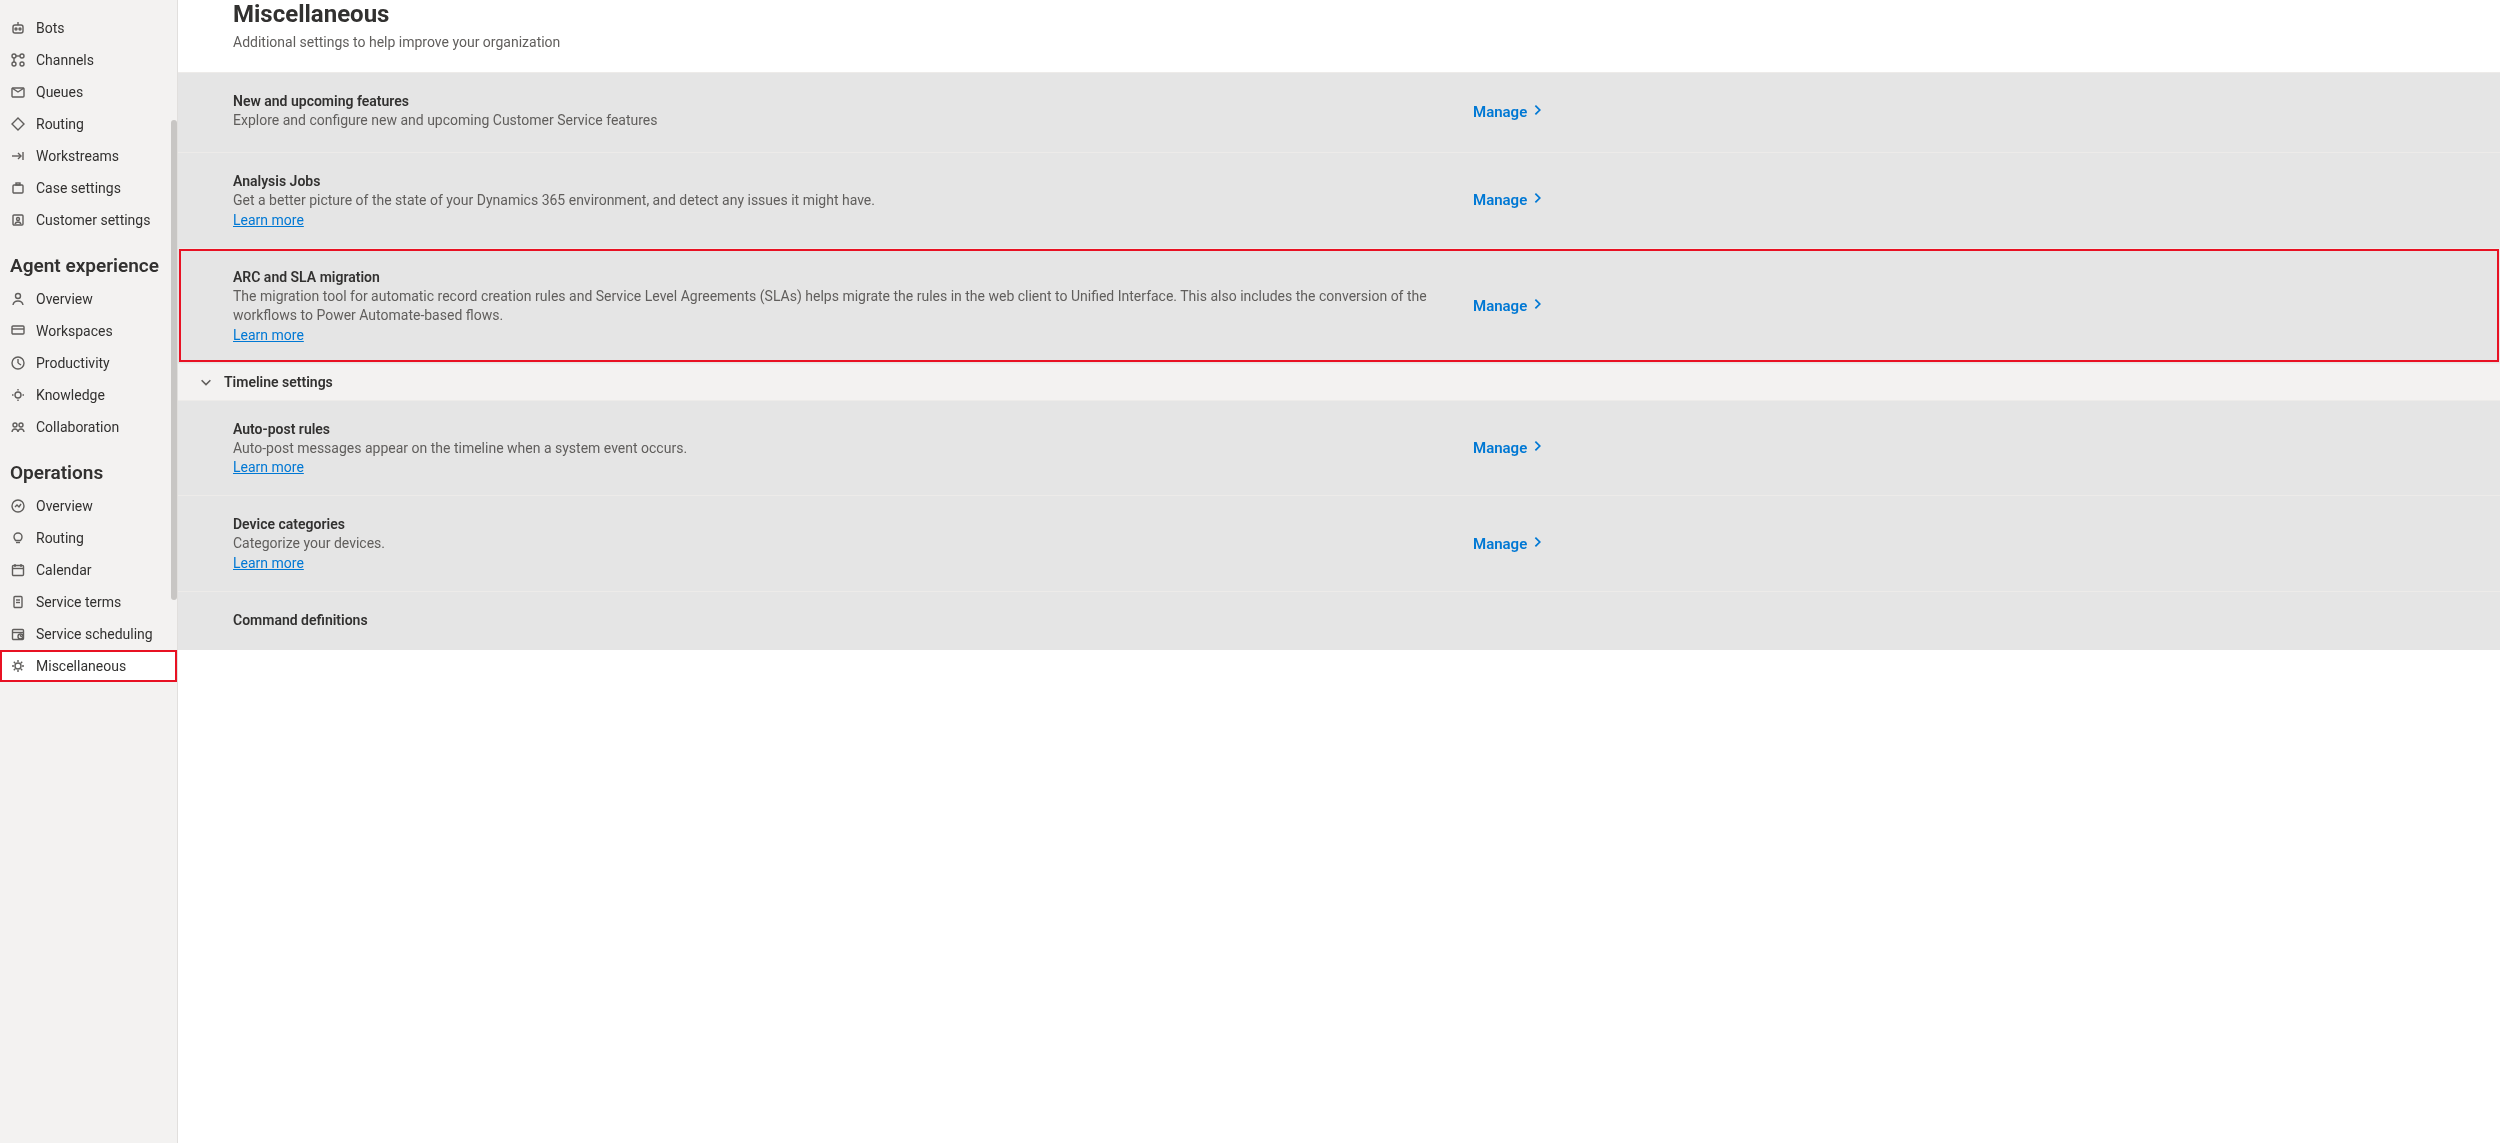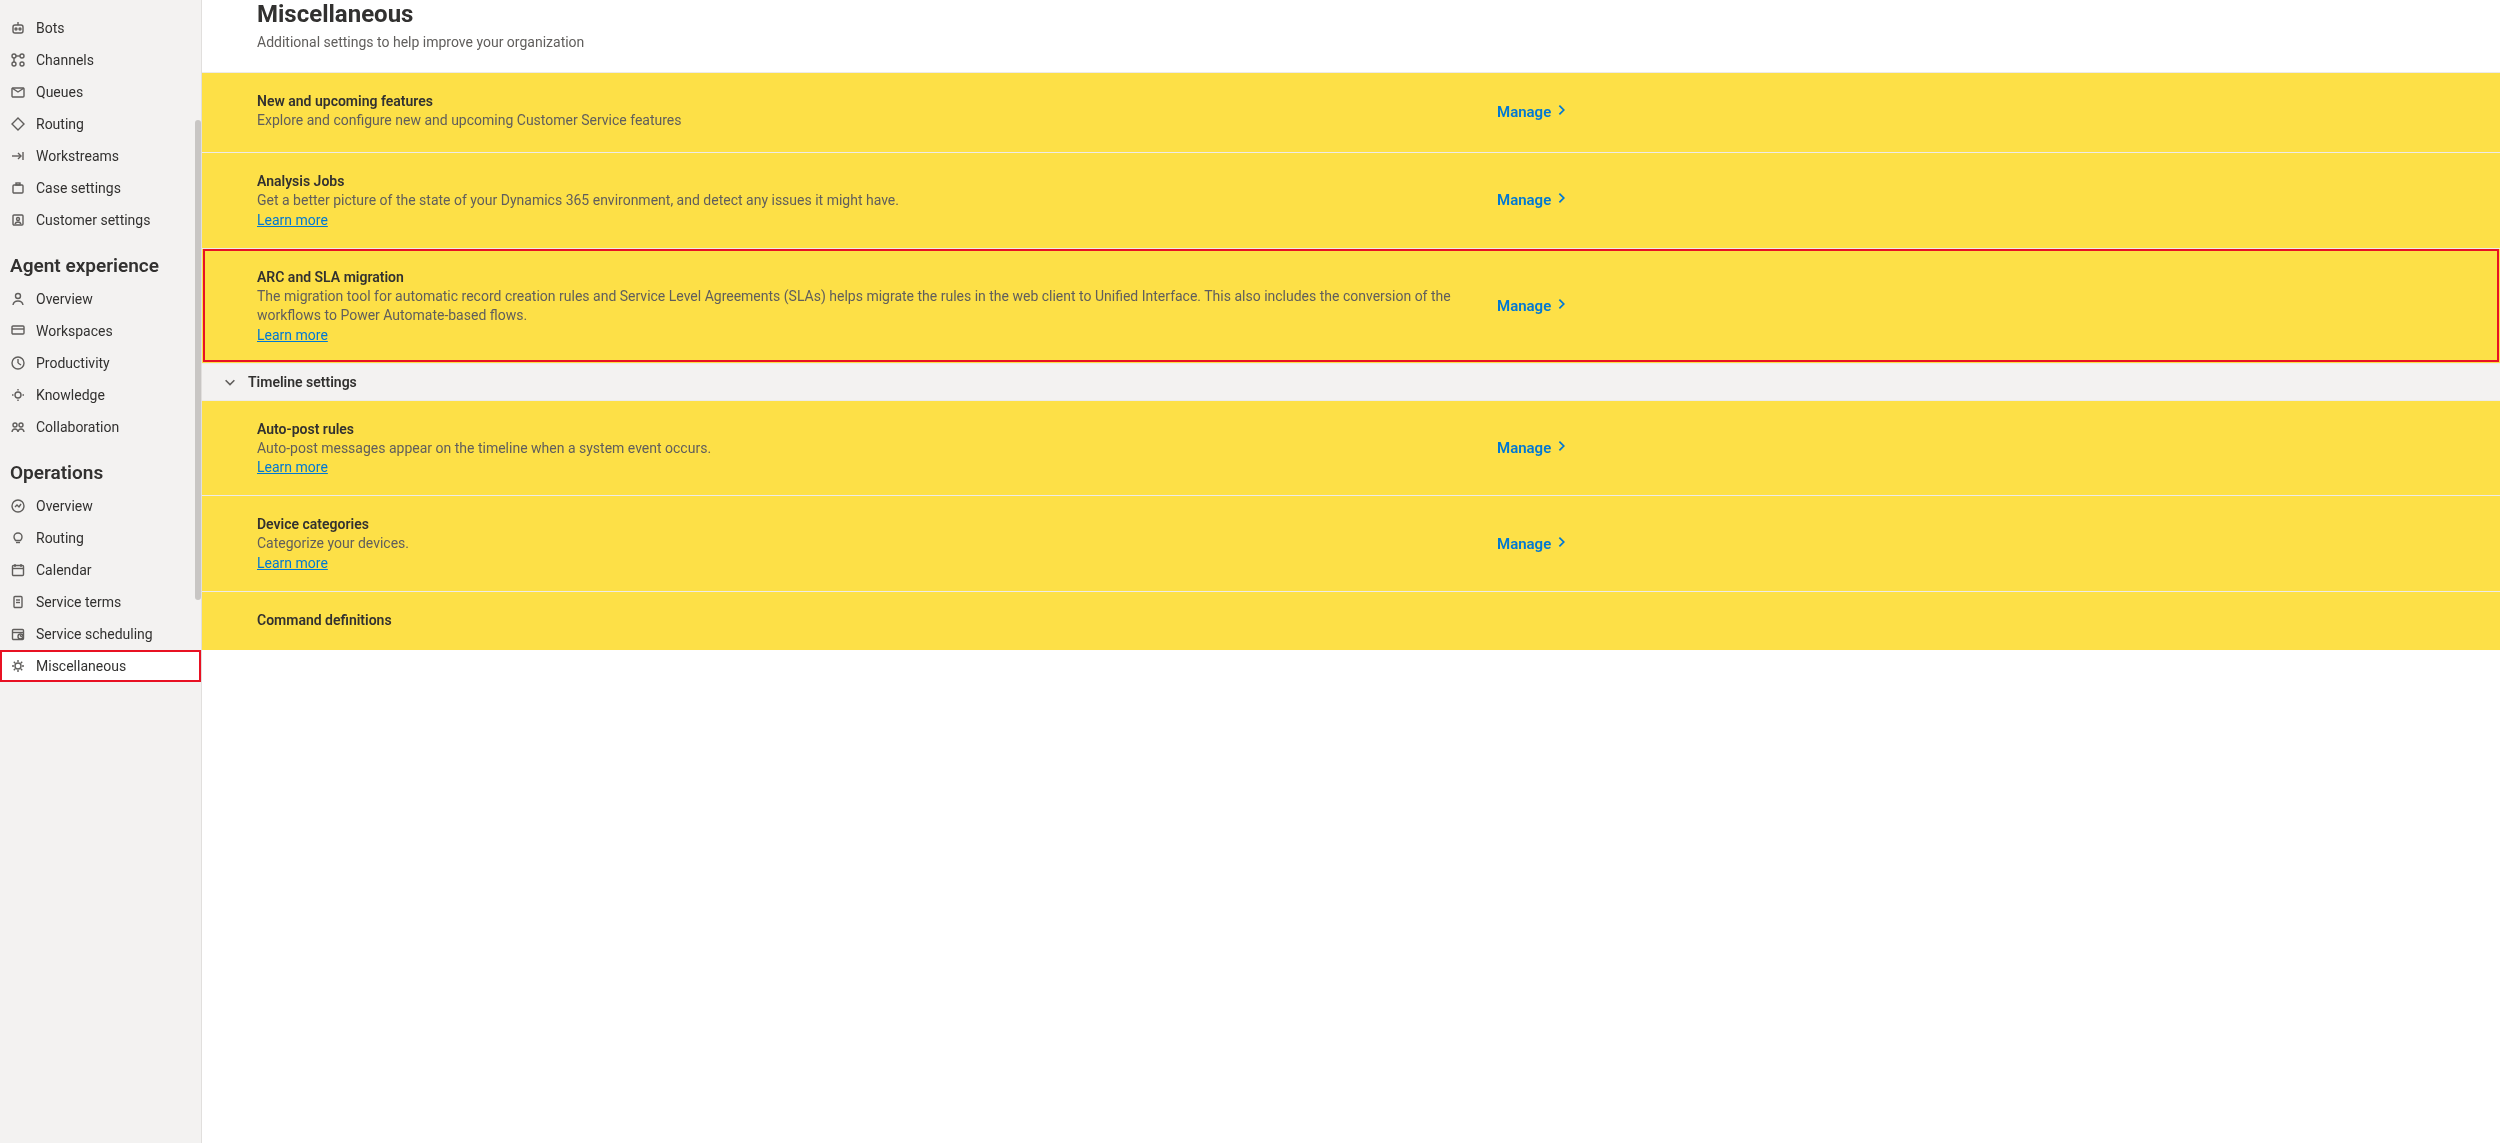--- a/index.html
+++ b/index.html
@@ -7,21 +7,21 @@
   body {
     font-family: "Segoe UI", -apple-system, BlinkMacSystemFont, Roboto, "Helvetica Neue", sans-serif;
     font-size: 14px;
     color: #323130;
     background: #fff;
     display: flex;
     min-height: 100vh;
   }
   
   .sidebar {
-    width: 202px;
+    width: 178px;
     flex-shrink: 0;
     background: #f3f2f1;
     border-right: 1px solid #e1dfdd;
     padding-top: 12px;
     position: relative;
   }
   .sidebar-item {
     display: flex;
     align-items: center;
     gap: 10px;
@@ -72,21 +72,21 @@
     font-size:14px;
   }
   .sections { padding: 0 0 40px 0; }
   .section {
     border-top:1px solid #edebe9;
     padding:20px 32px 20px 55px;
     display:flex;
     align-items:center;
     gap:20px;
     position:relative;
-    background:#fde047;
+    background:#e5e5e5;
   }
   .section.highlight-red { outline:2px solid #e81123; outline-offset:-3px; }
   .section-body { flex:1; max-width: 1220px; }
   .section-title {
     font-weight:600;
     font-size:14px;
     margin-bottom:2px;
   }
   .section-desc {
     color:#605e5c;

